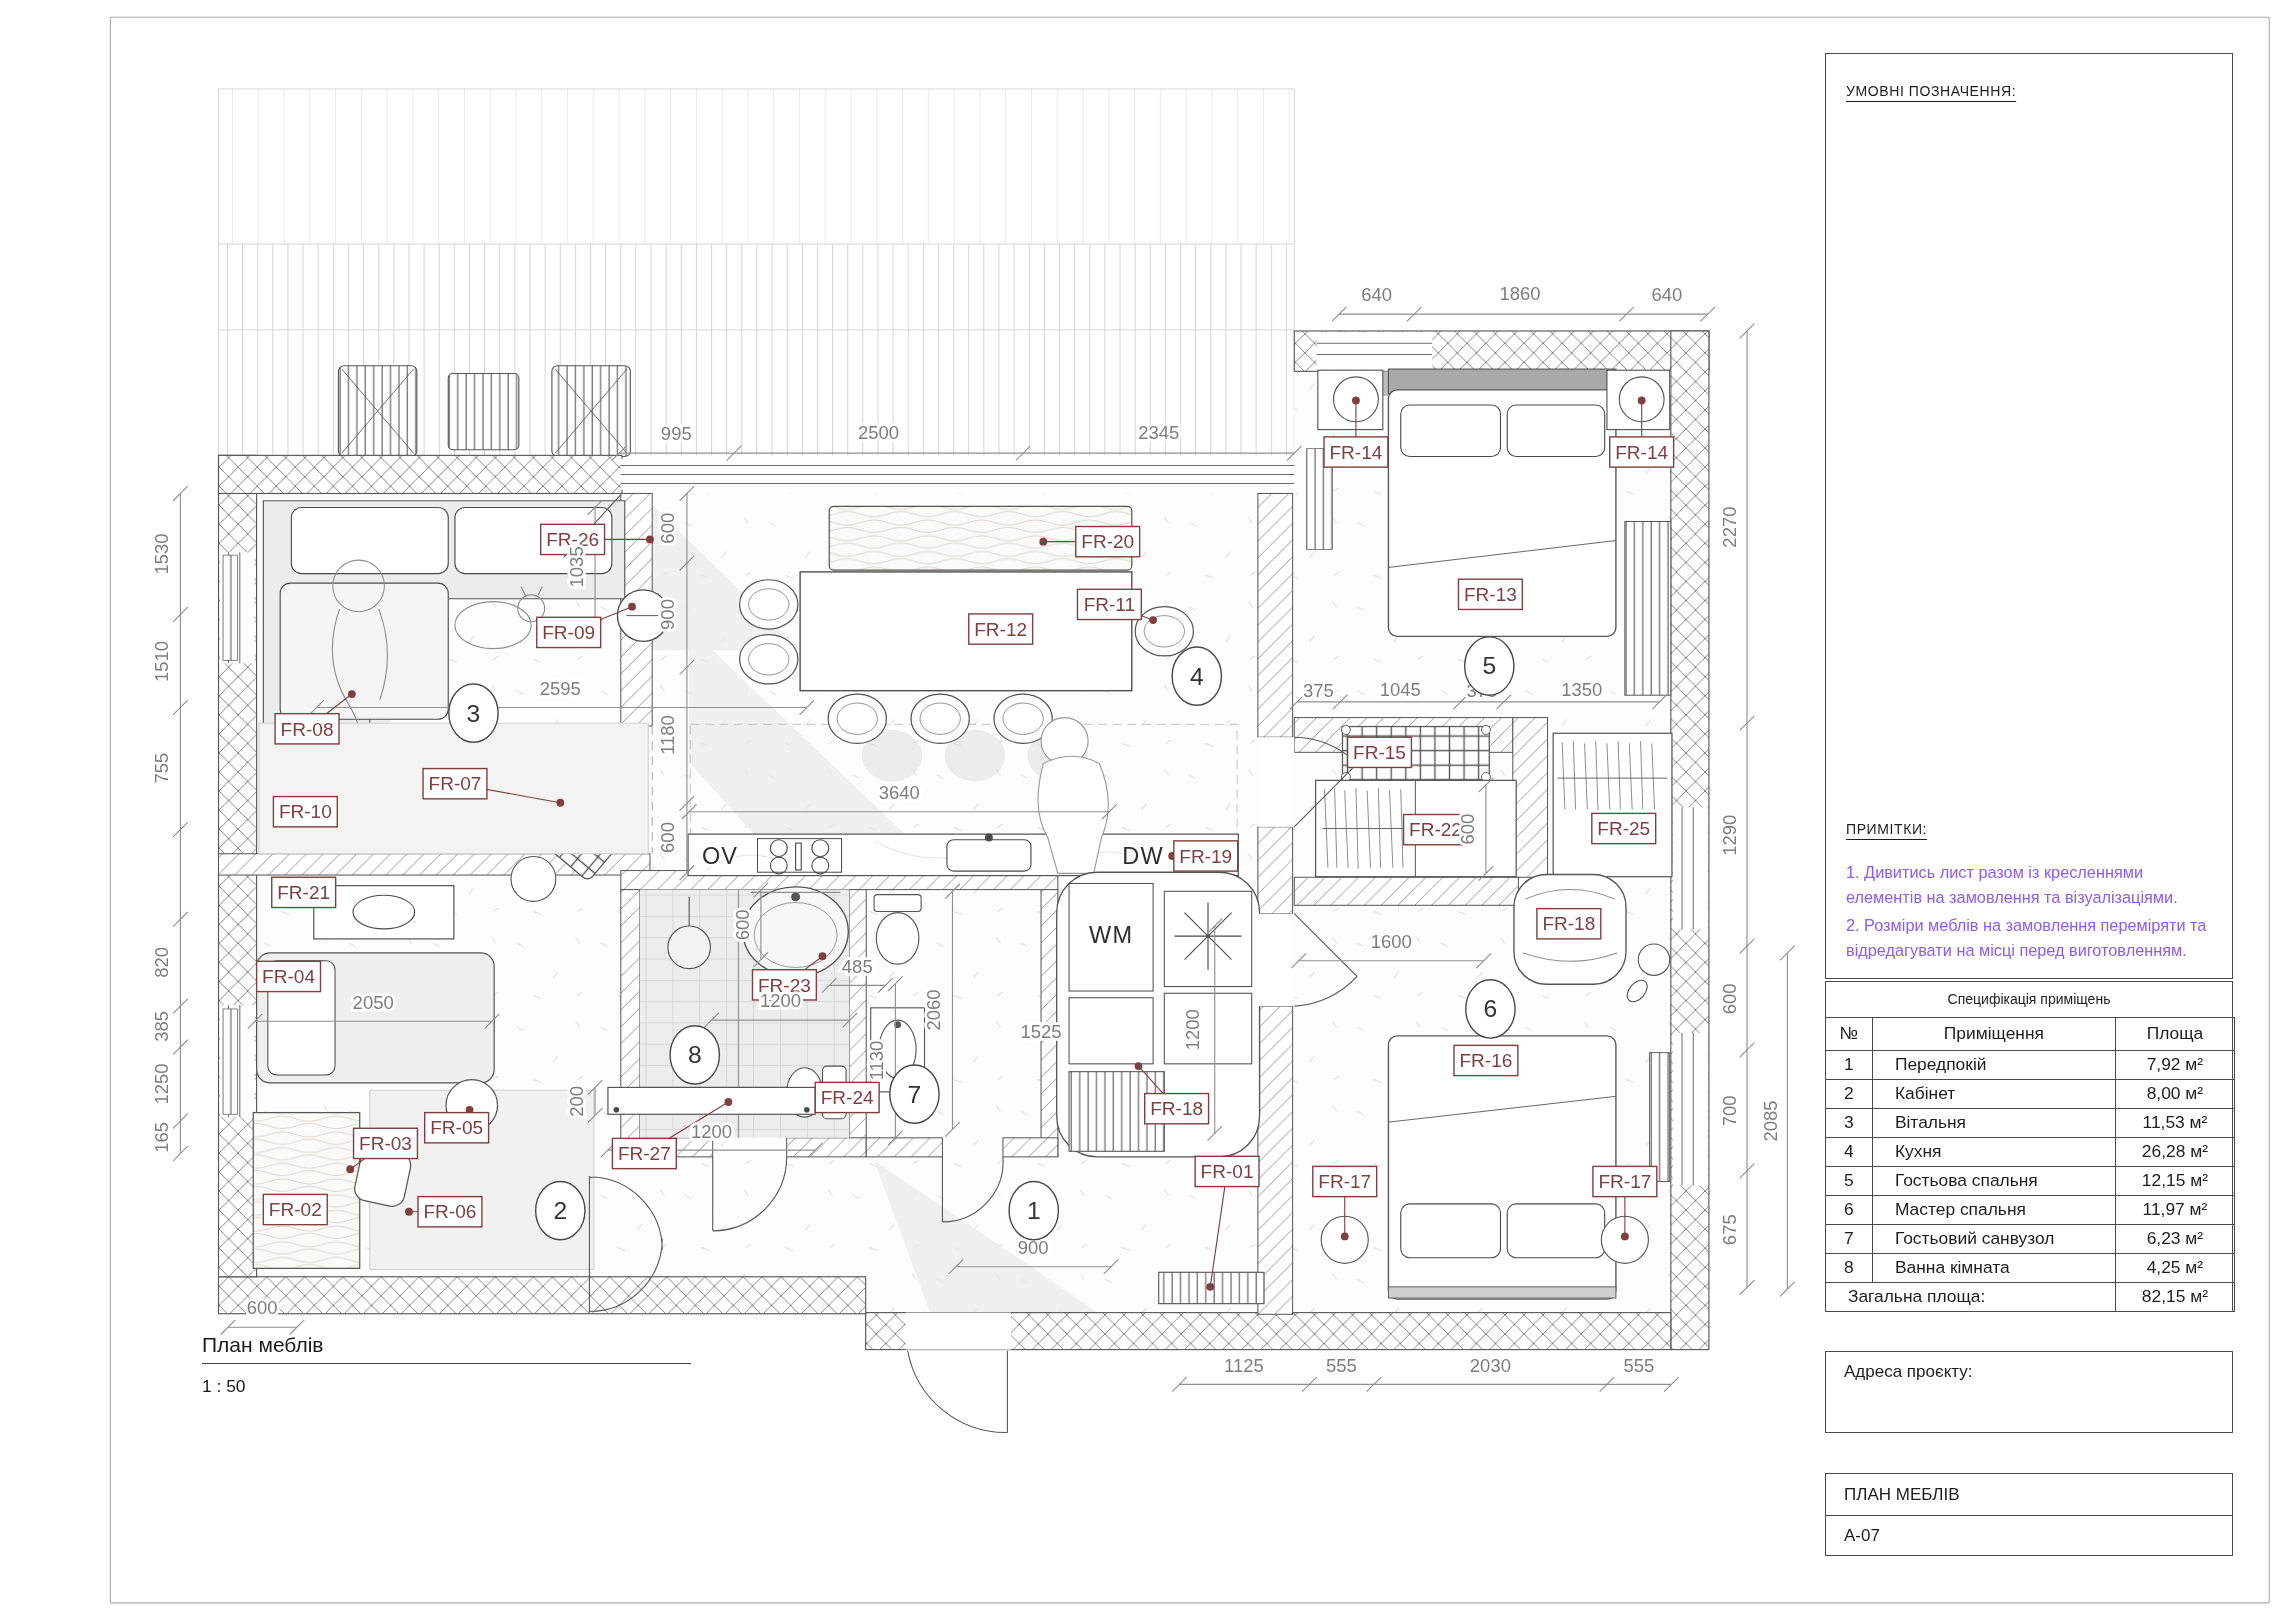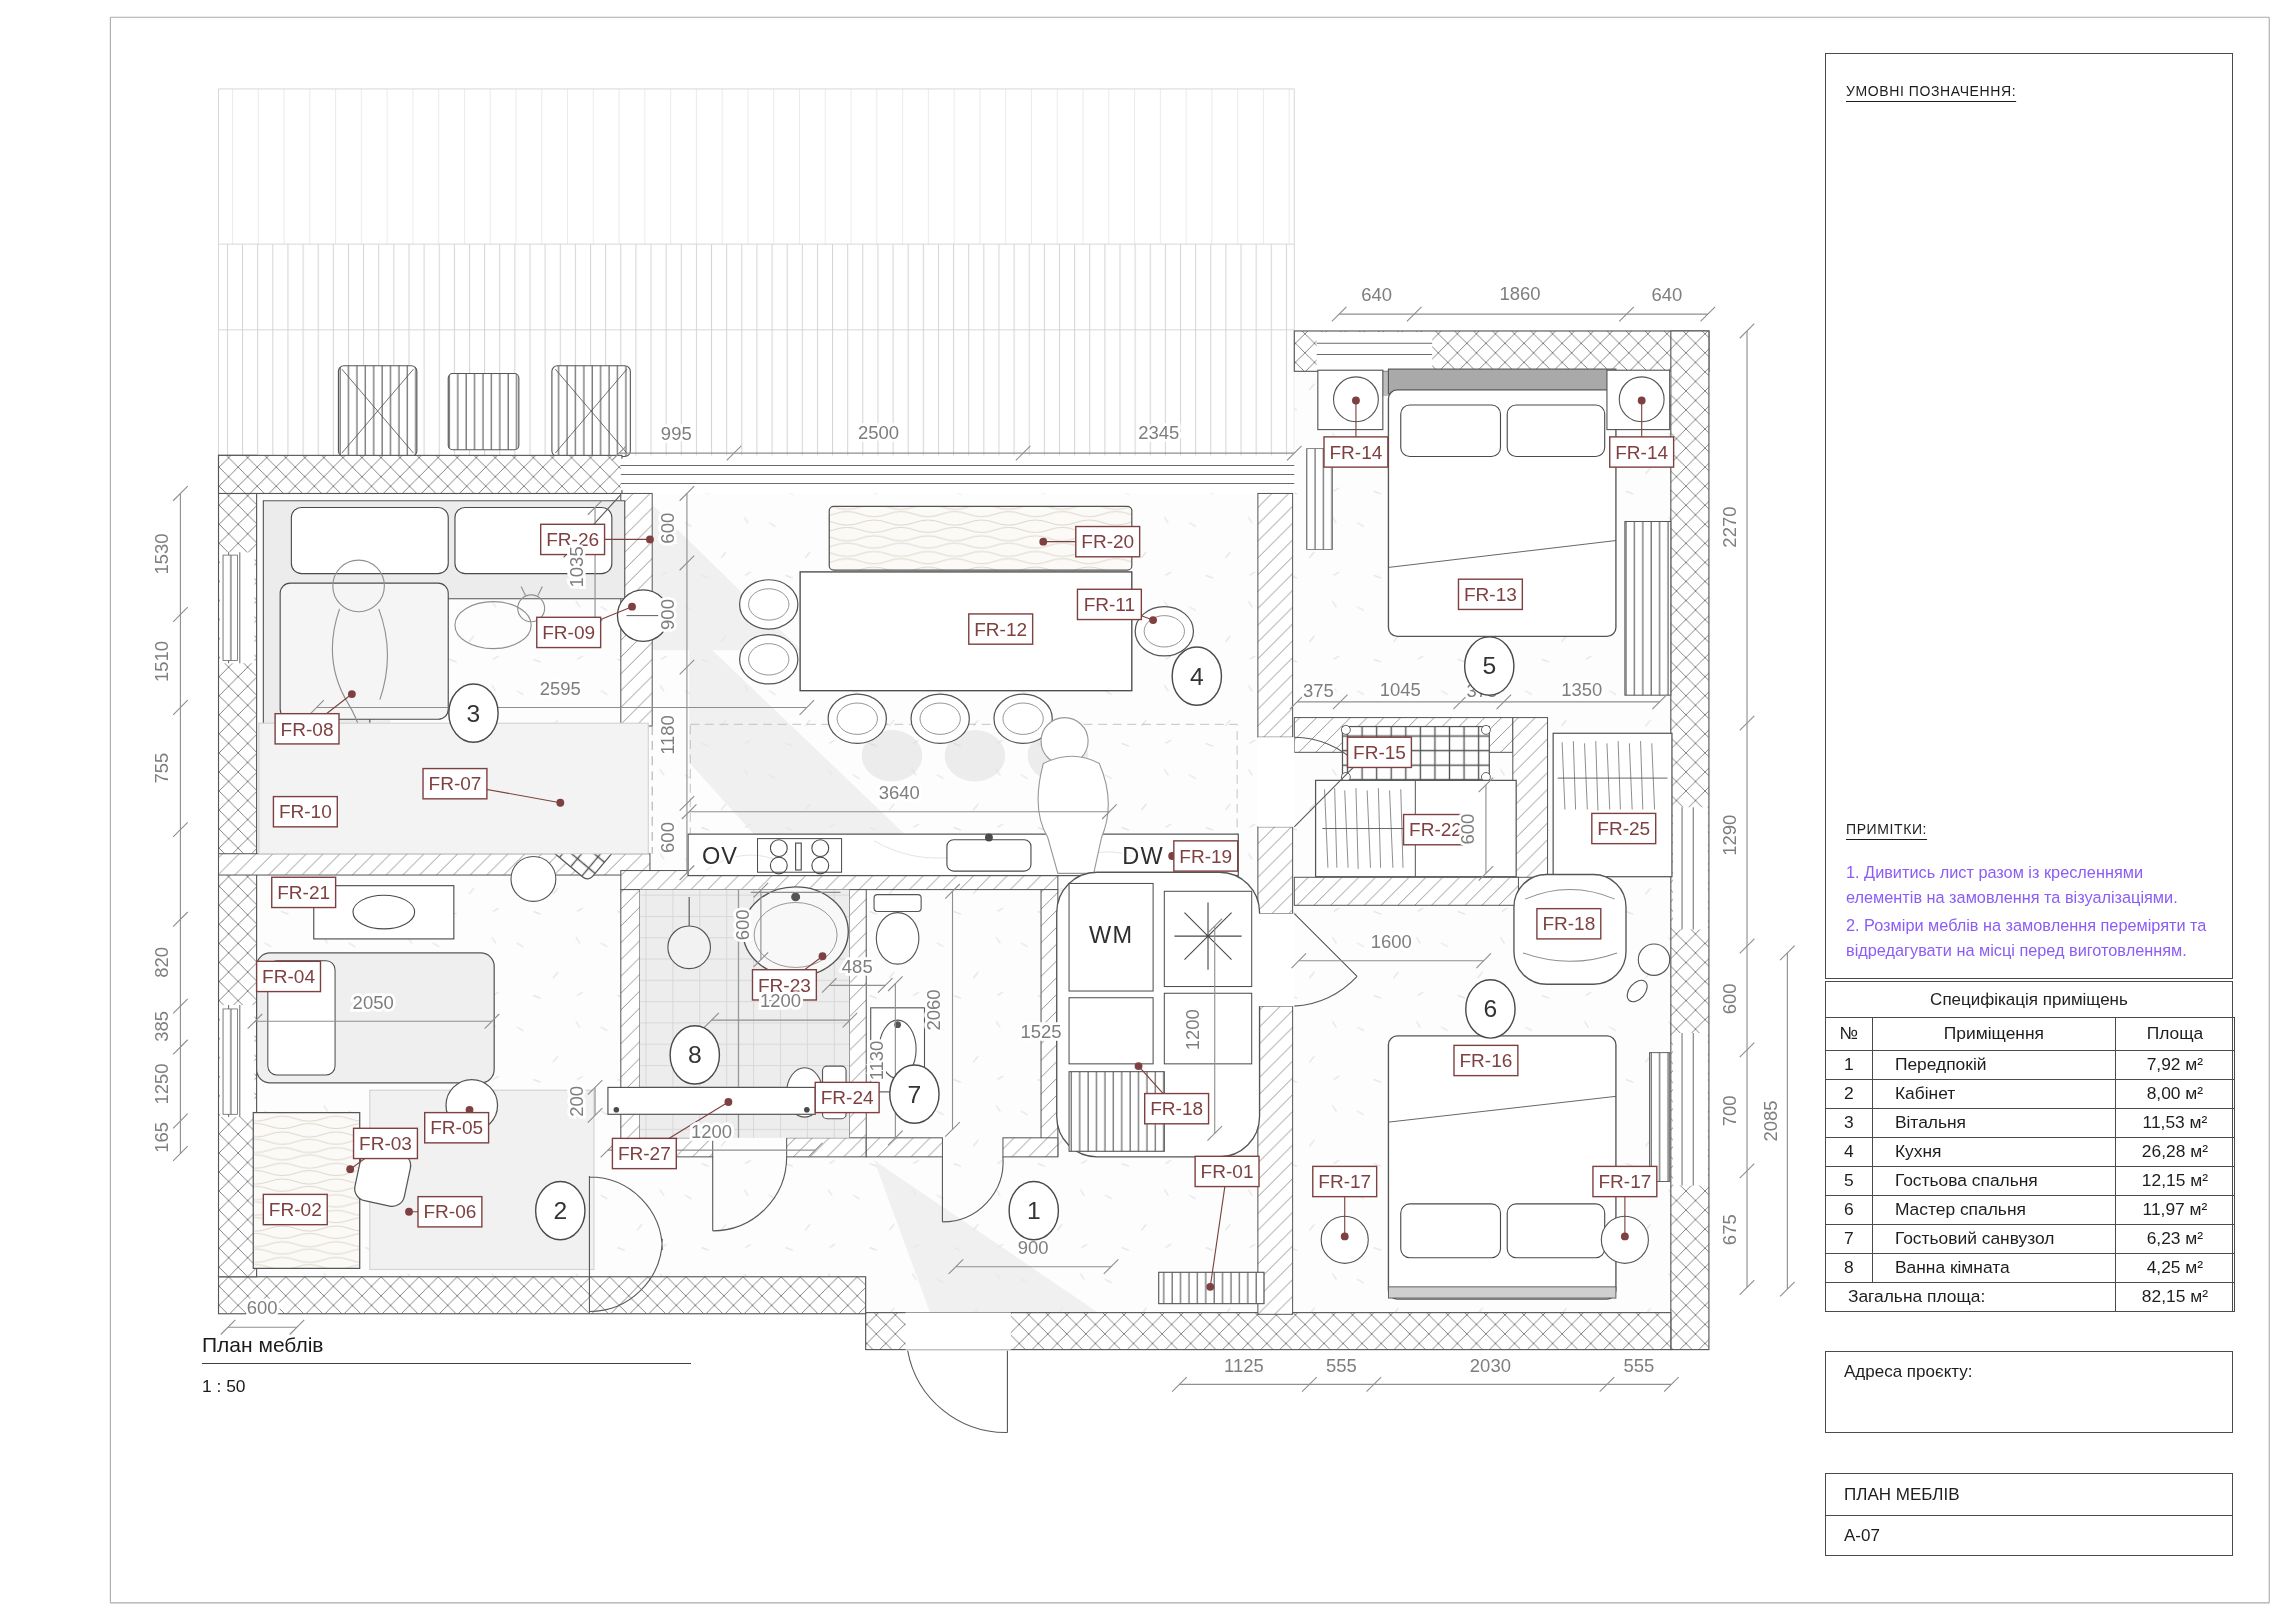--- a/index.html
+++ b/index.html
@@ -10,21 +10,21 @@
   
   .tb{position:absolute;border:1.1px solid #4a4a4a;background:#fff;box-sizing:border-box;}
   .legend-title,.notes-title{position:absolute;left:20px;font-size:14px;letter-spacing:0.6px;
       text-decoration:underline;text-underline-offset:5px;color:#1d1d1d;}
   .legend-title{top:29px;}
   .notes-title{top:767px;text-align:right;}
   .notes{position:absolute;top:806px;left:20px;right:15.7px;font-size:16.3px;line-height:1.55;color:#8b5cf6;}
   .notes div{margin-bottom:2.2px;}
   table.spec{border-collapse:collapse;width:100%;table-layout:fixed;}
   table.spec td,table.spec th{border:1.1px solid #4a4a4a;font-weight:normal;font-size:17.4px;color:#1d1d1d;}
-  .spec-title{height:35px;line-height:35px;text-align:center;font-size:17px;border-bottom:1.1px solid #4a4a4a;}
+  .spec-title{height:35px;line-height:35px;text-align:center;font-size:14px;border-bottom:1.1px solid #4a4a4a;}
   table.spec th{height:30px;text-align:center;}
   table.spec td{height:26px;}
   td.c-num{text-align:center;}
   td.c-name{padding-left:22px;}
   td.c-area{text-align:center;}
   tfoot td{font-size:17.4px;}
   .projrow{height:40px;display:flex;align-items:center;padding-left:18px;font-size:17px;color:#1d1d1d;}
   .projrow.first{border-bottom:1.1px solid #4a4a4a;}
   
   #plan-caption{position:absolute;left:202px;top:1333px;width:493px;}

